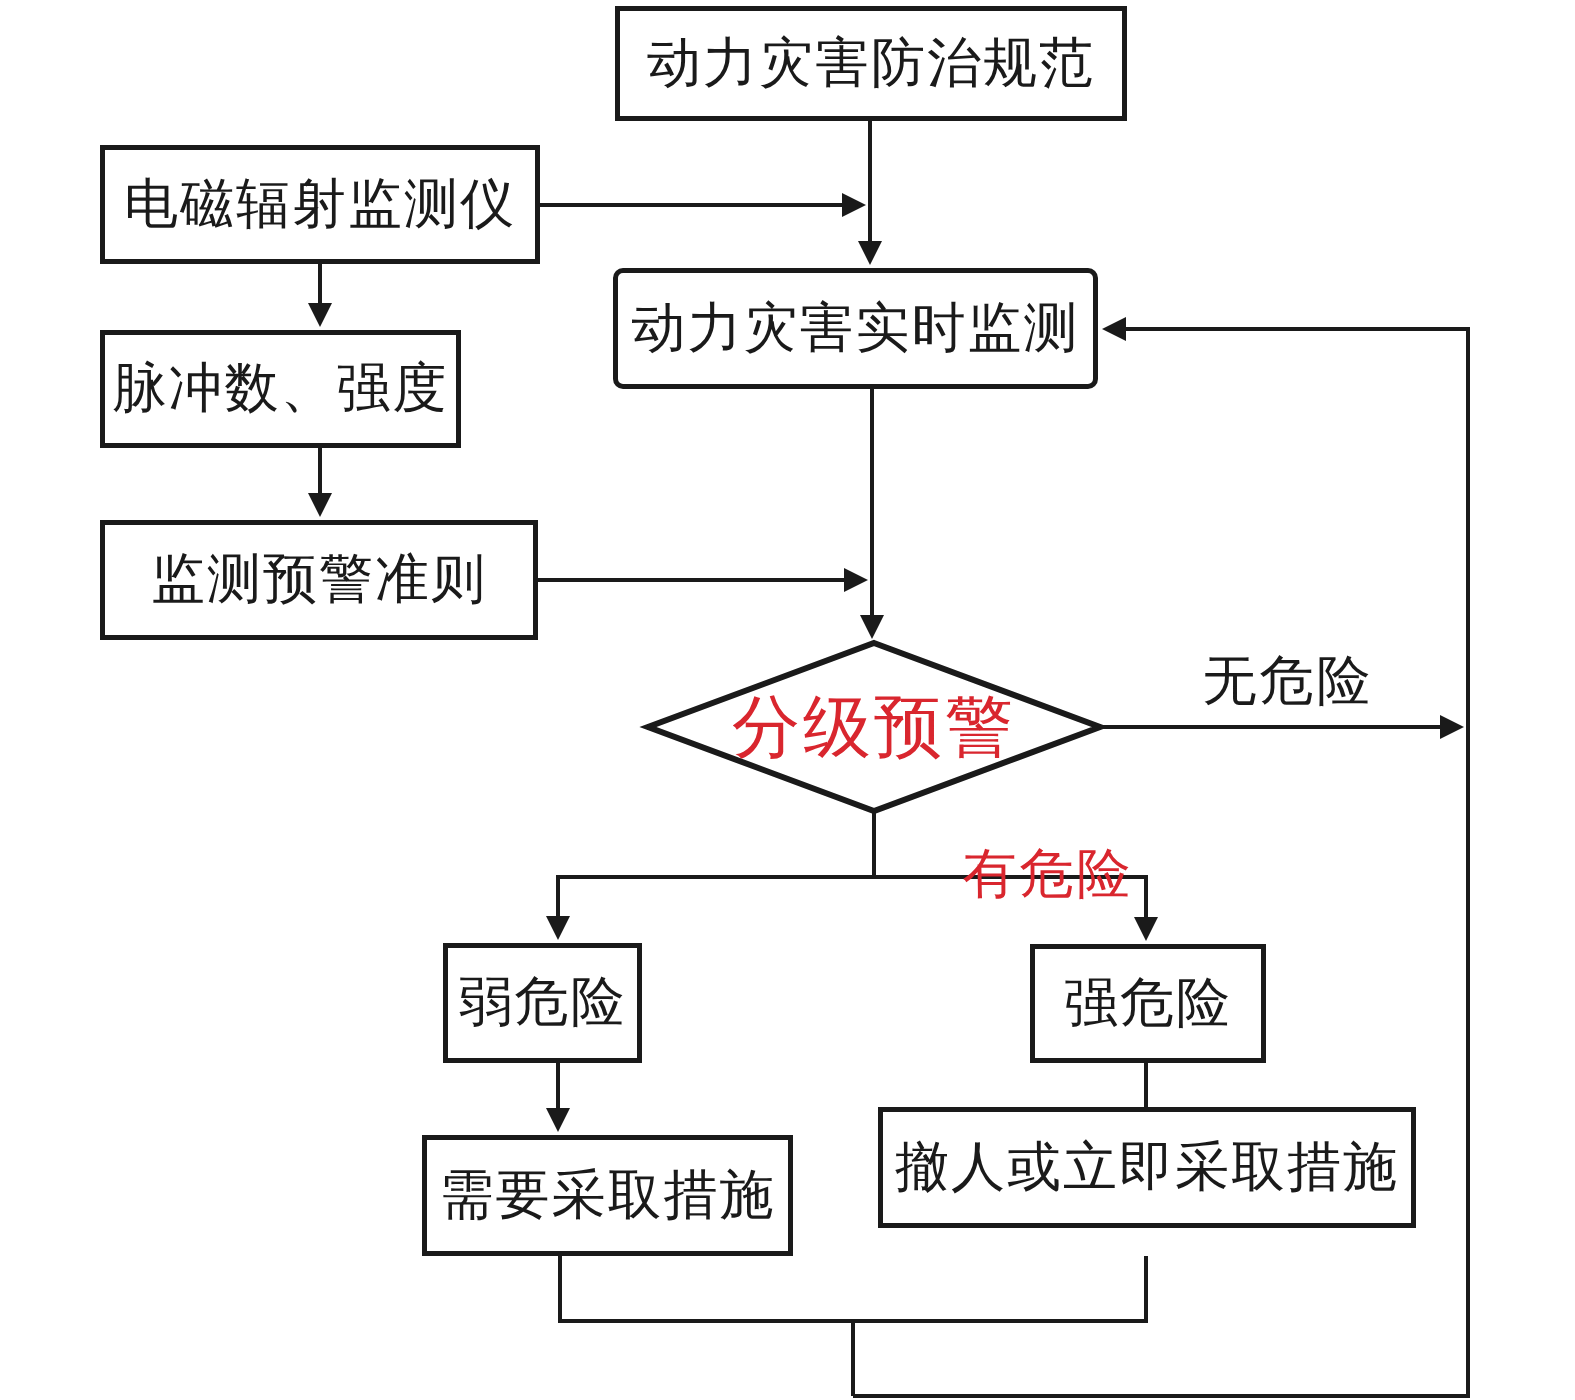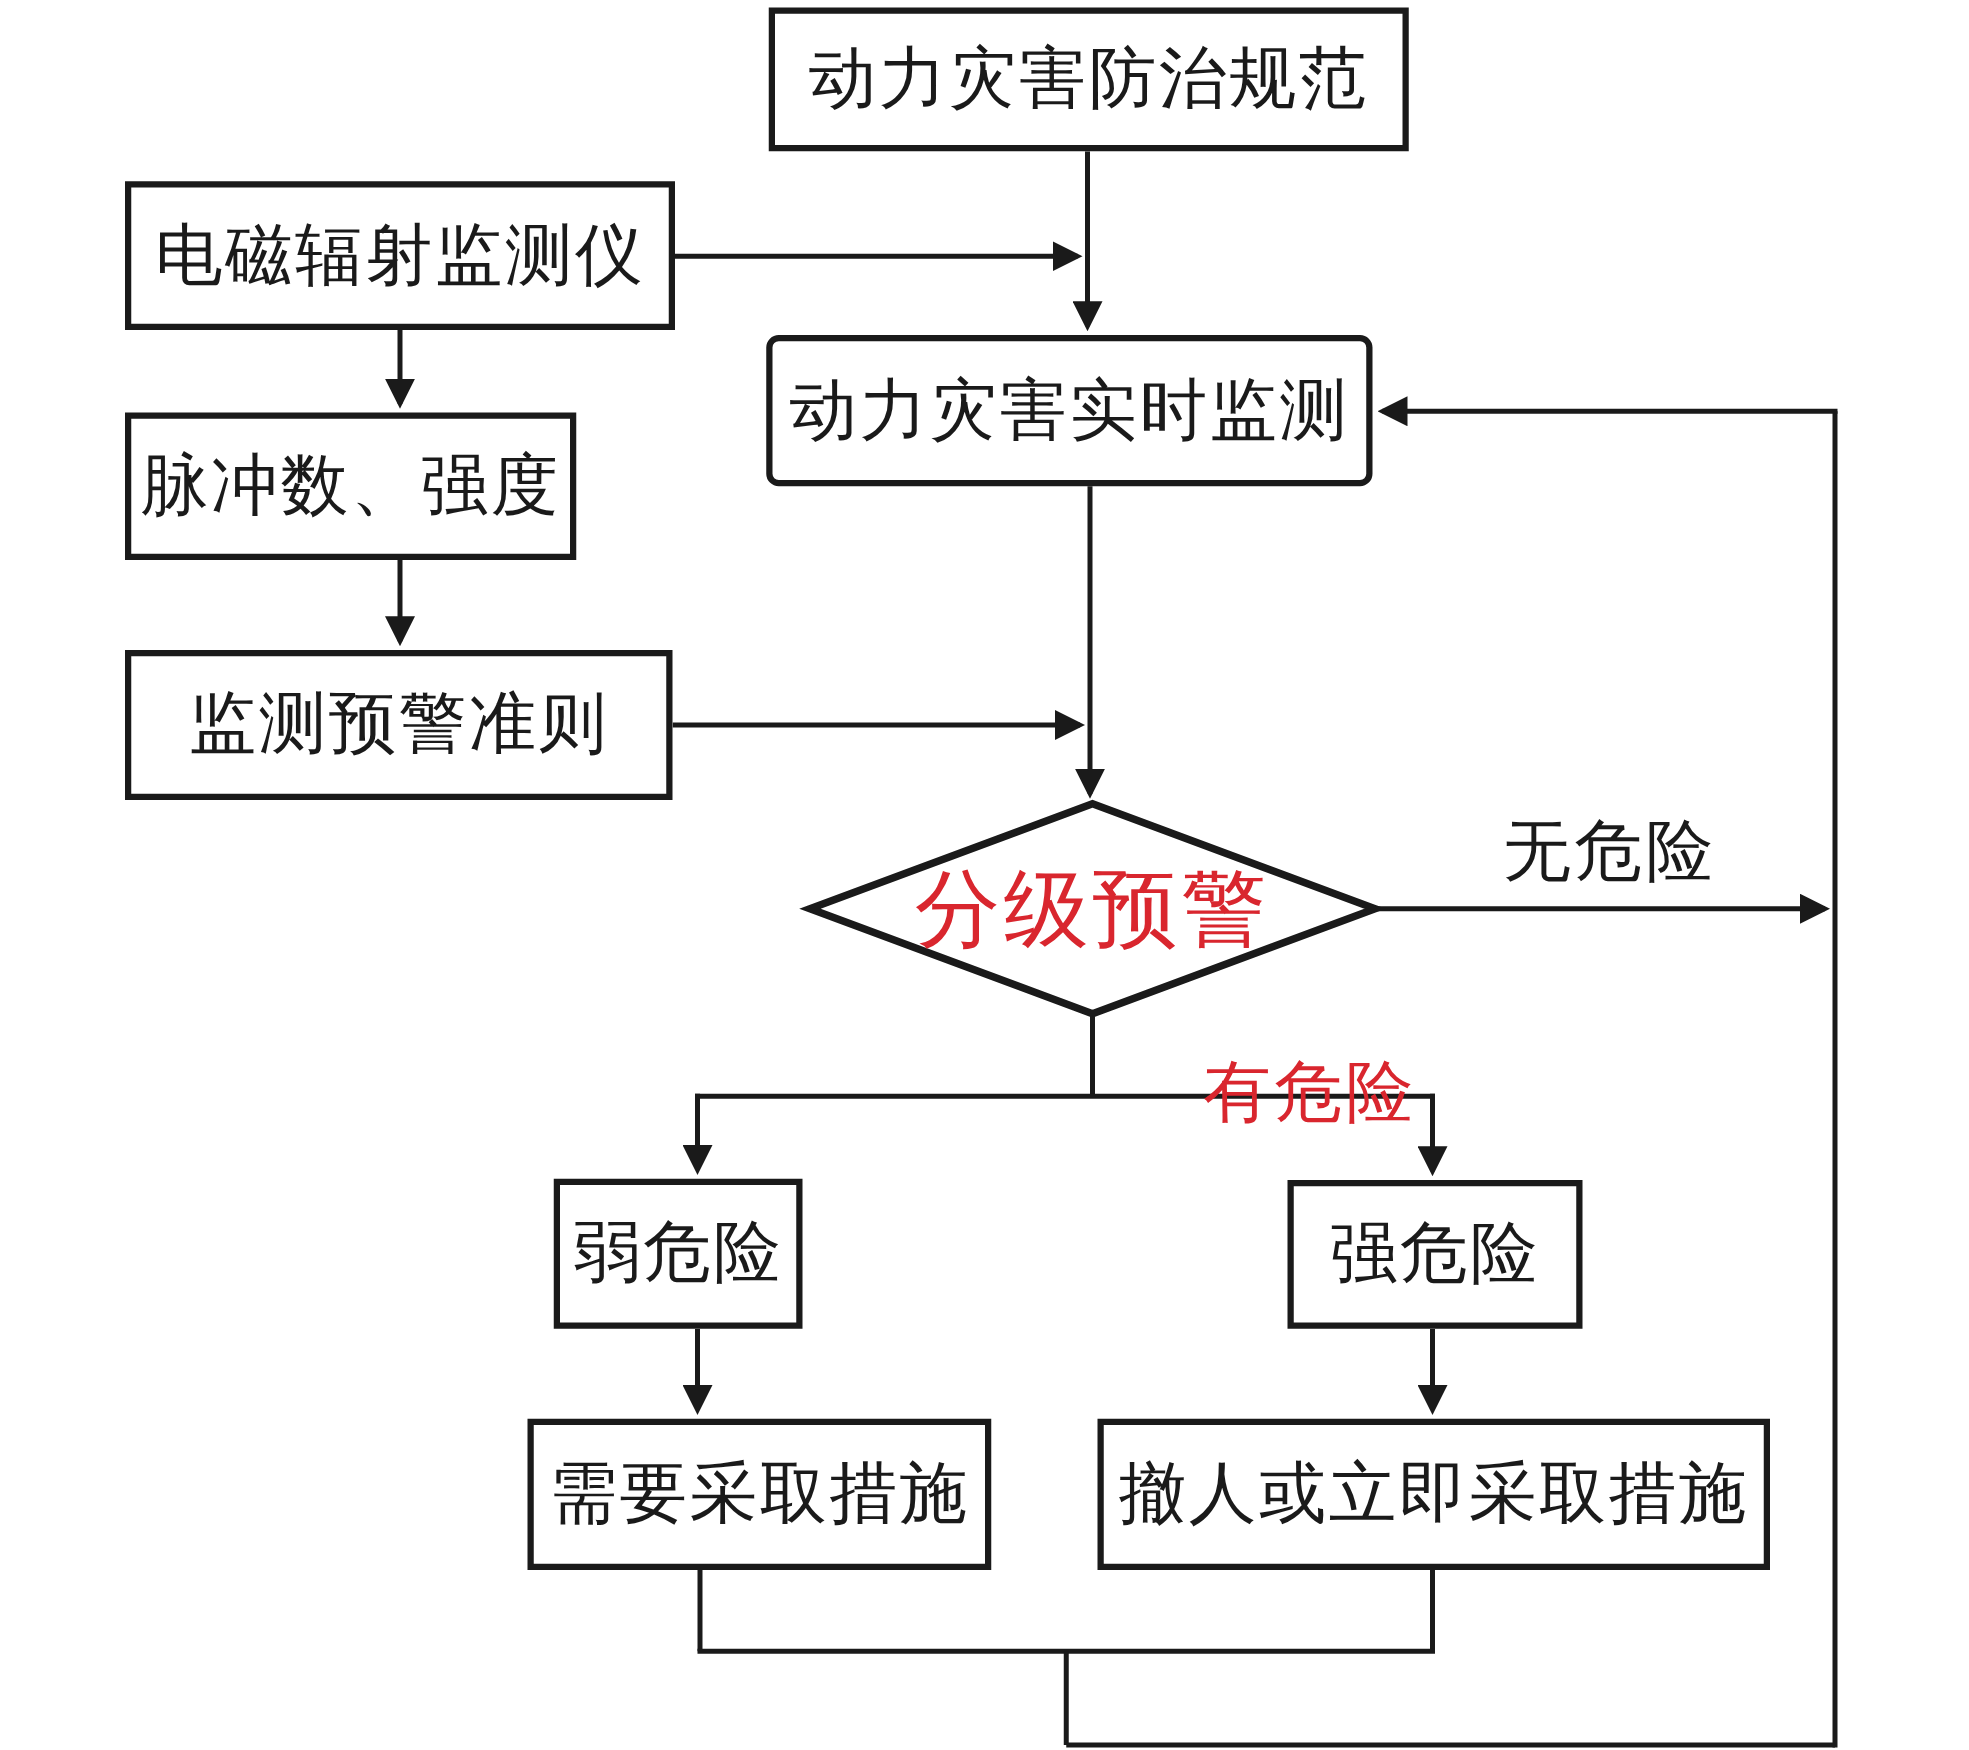--- a/index.html
+++ b/index.html
@@ -50,21 +50,21 @@
     white-space: nowrap;
   }
   .node-spec      { left: 615px;  top: 6px;    width: 512px; height: 115px; }
   .node-device    { left: 100px;  top: 145px;  width: 440px; height: 119px; }
   .node-pulse     { left: 100px;  top: 330px;  width: 361px; height: 118px; }
   .node-criteria  { left: 100px;  top: 520px;  width: 438px; height: 120px; }
   .node-realtime  { left: 613px;  top: 268px;  width: 485px; height: 121px; border-radius: 10px; }
   .node-weak      { left: 443px;  top: 943px;  width: 199px; height: 120px; }
   .node-strong    { left: 1030px; top: 944px;  width: 236px; height: 119px; }
   .node-measures  { left: 394px;  top: 1135px; width: 371px; height: 121px; margin-left: 28px; }
-  .node-evacuate  { left: 878px;  top: 1135px; width: 538px; height: 121px; }
+  .node-evacuate  { left: 878px;  top: 1107px; width: 538px; height: 121px; }
   .diamond-label {
     position: absolute;
     left: 648px; top: 643px;
     width: 452px; height: 168px;
     display: flex;
     align-items: center;
     justify-content: center;
     font-size: 68px;
     letter-spacing: 3px;
     color: var(--alert);

